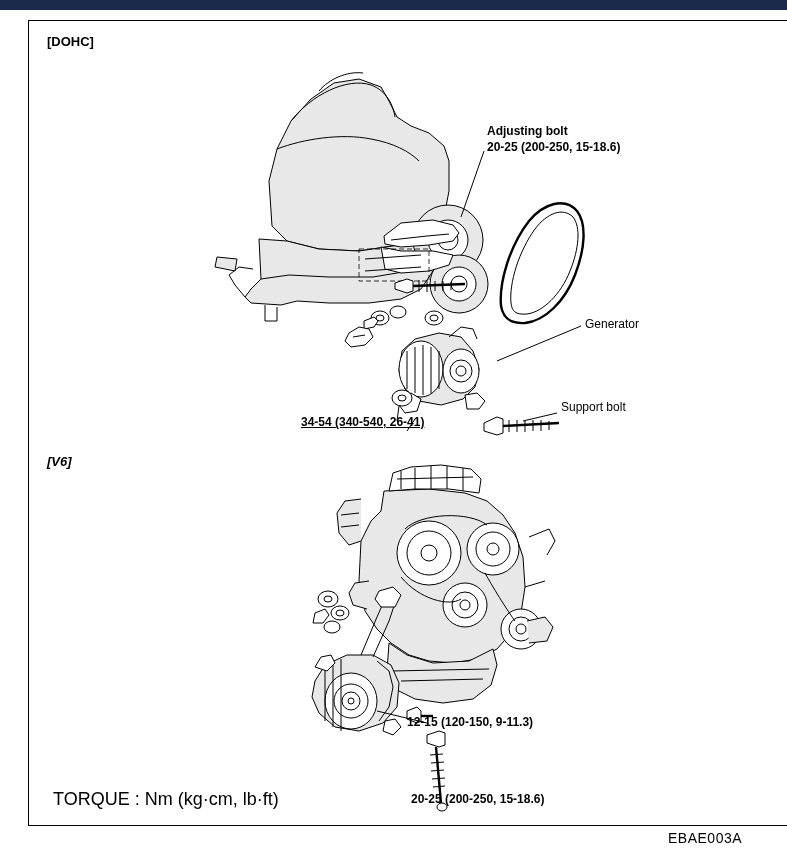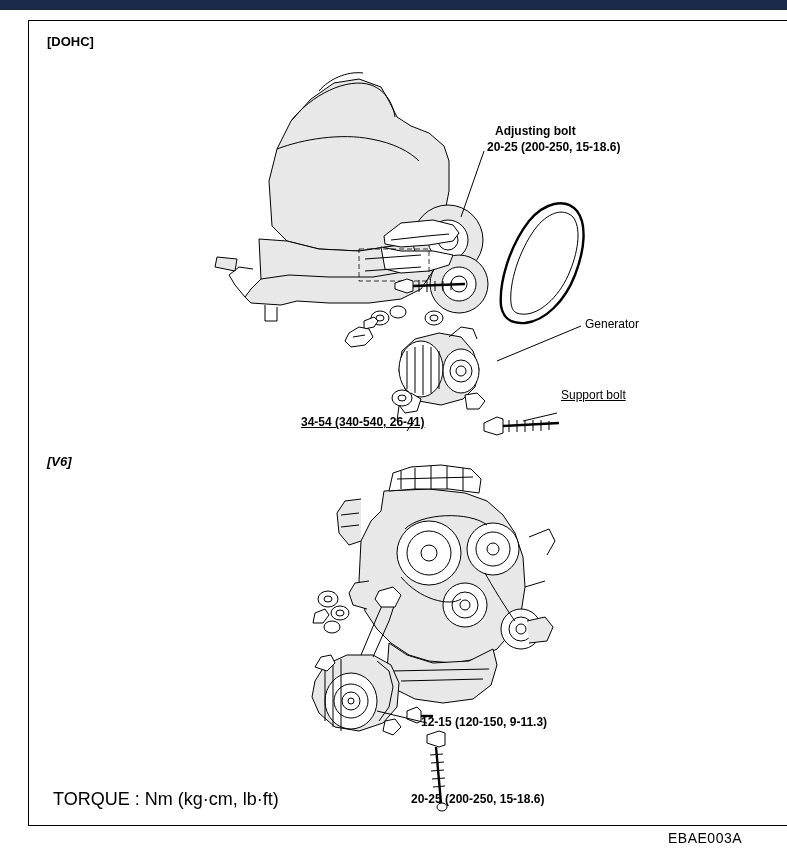--- a/index.html
+++ b/index.html
@@ -226,32 +226,32 @@
     <g>
       <path class="ln" d="M455,130 L432,196"></path>
       <path class="ln" d="M552,305 L468,340"></path>
       <path class="ln" d="M528,392 L494,400"></path>
       <path class="ln" d="M386,398 L378,410"></path>
     </g>
   </svg>
 
   <div class="label section-title" style="left:18px; top:14px;">[DOHC]</div>
 
-  <div class="label bold" style="left:458px; top:103px;margin-left:8px;">Adjusting bolt</div>
+  <div class="label bold" style="left:458px; top:103px;">Adjusting bolt</div>
   <div class="label bold" style="left:458px; top:119px;">20-25 (200-250, 15-18.6)</div>
 
   <div class="label" style="left:556px; top:296px;">Generator</div>
 
-  <div class="label" style="left:532px; top:367px;text-decoration:underline;">Support bolt</div>
+  <div class="label" style="left:532px; top:379px;">Support bolt</div>
 
   <div class="label bold" style="left:272px; top:394px;text-decoration:underline;">34-54 (340-540, 26-41)</div>
 
   <div class="label section-title" style="left:18px; top:434px;font-style:italic;">[V6]</div>
 
-  <div class="label bold" style="left:392px; top:694px;">12-15 (120-150, 9-11.3)</div>
+  <div class="label bold" style="left:378px; top:694px;">12-15 (120-150, 9-11.3)</div>
 
   <div class="label bold" style="left:382px; top:771px;">20-25 (200-250, 15-18.6)</div>
 
   <div class="label torque-note" style="left:24px; top:771px;">TORQUE : Nm (kg·cm, lb·ft)</div>
 
 </div>
 
 <div class="figcode" style="left:668px; top:830px;">EBAE003A</div>
 
 </body></html>

